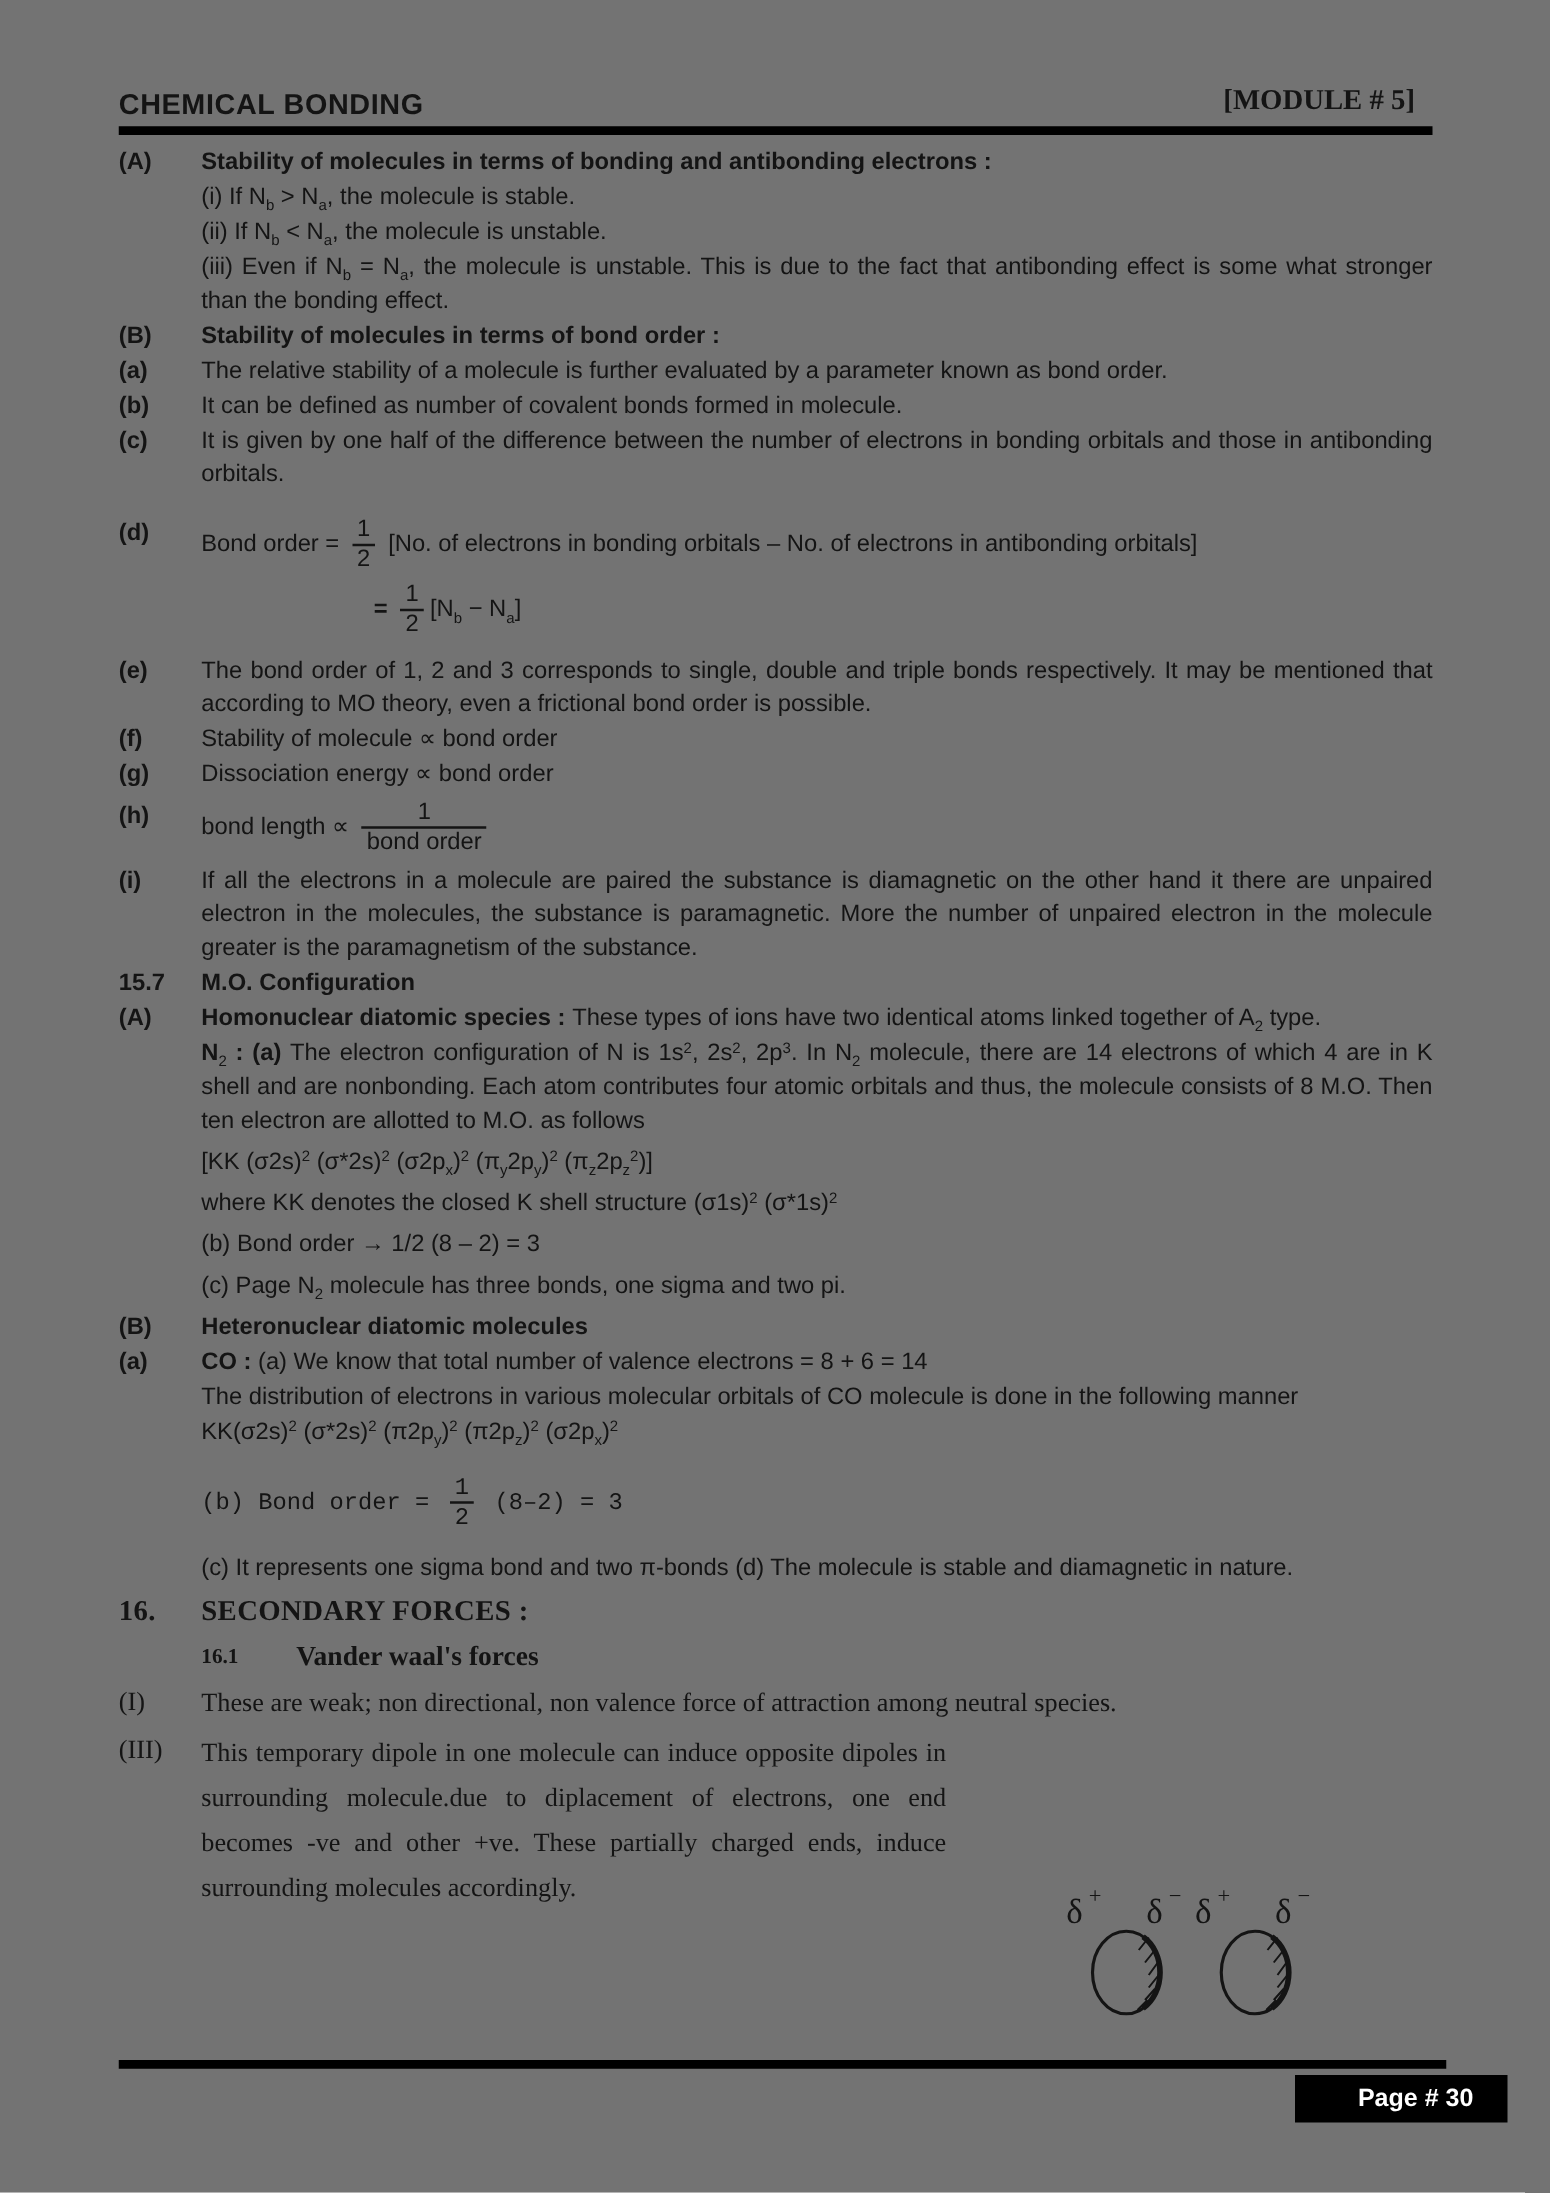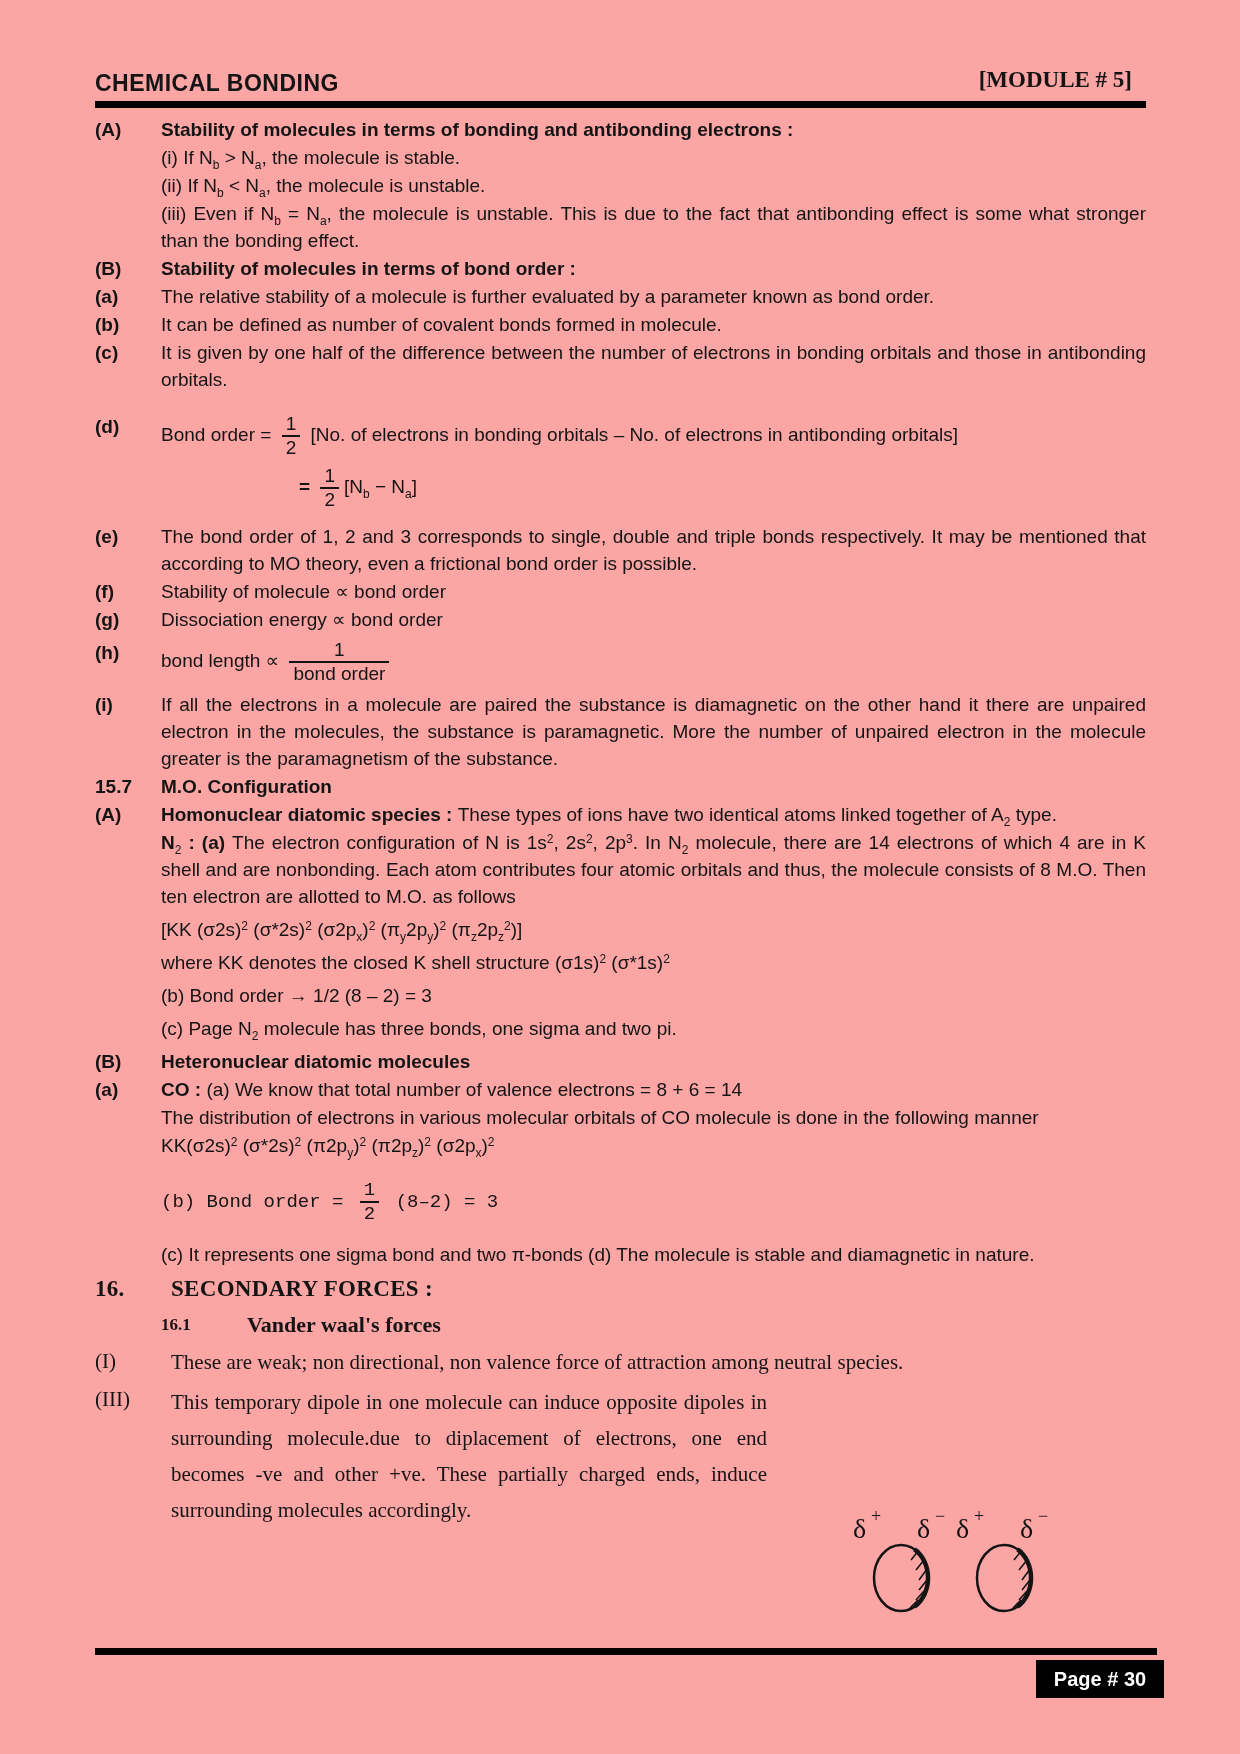--- a/index.html
+++ b/index.html
@@ -1,16 +1,16 @@
 <!DOCTYPE html>
 <html><head>
 <meta charset="utf-8">
 <style>
   html,body{margin:0;padding:0;background:#e8e8e8;}
-  .page{position:relative;width:1240px;height:1754px;background:#fca5a5;margin:0 auto;
+  .page{position:relative;width:1240px;height:1754px;background:#737373;margin:0 auto;
         font-family:"Liberation Sans",sans-serif;color:#141414;overflow:hidden;}
   
   .hdr-title{position:absolute;left:95px;top:70px;font-size:23px;font-weight:bold;letter-spacing:.5px;}
   .hdr-module{position:absolute;right:108px;top:67px;font-family:"Liberation Serif",serif;font-size:23px;font-weight:bold;}
   .hdr-rule{position:absolute;left:95px;top:101px;width:1051px;height:7px;background:#000;}
   
   .content{position:absolute;left:95px;top:116px;width:1051px;}
   .row{display:flex;margin:0 0 1px 0;}
   .lbl{flex:0 0 66px;font-weight:bold;font-size:19px;line-height:27px;white-space:nowrap;}
   .txt{flex:1;font-size:19px;line-height:27px;}
@@ -18,42 +18,42 @@
   sub{font-size:12px;line-height:0;vertical-align:-5px;}
   sup{font-size:12px;line-height:0;vertical-align:6px;}
   b{font-weight:bold;}
   .frac{display:inline-flex;flex-direction:column;vertical-align:middle;text-align:center;margin:0 5px;}
   .frac .fn{display:block;border-bottom:2px solid #141414;padding:0 4px;line-height:22px;}
   .frac .fd{display:block;padding:0 4px;line-height:22px;}
   .indent-f .txt{margin-left:138px;flex:none;}
   .mt-sm{margin-top:6px;} .mt-lg{margin-top:20px;}
   .mb-sm{margin-bottom:6px;} .mb-md{margin-bottom:12px;} .mb-lg{margin-bottom:16px;font-family:Liberation Mono, monospace;}
   
-  .serif{font-family:"Liberation Serif",serif;gap:10px;}
+  .serif{font-family:"Liberation Serif",serif;}
   .serif .lbl{font-weight:normal;font-size:21px;line-height:30px;font-family:"Liberation Serif",serif;}
   .serif .txt{font-size:21px;line-height:30px;}
   .h1 .lbl,.h1 .txt{font-weight:bold;font-size:23px;letter-spacing:.3px;}
   .h1{margin-bottom:6px;}
   .h2{margin-bottom:6px;}
   .h2 .lbl{margin-left:66px;flex-basis:76px;font-weight:bold;font-size:17px;}
   .h2 .txt{font-weight:bold;font-size:22px;}
   .sp .txt{line-height:36px;}
   .tight .txt{line-height:32px;}
   .narrow .txt{max-width:596px;text-align:justify;}
   
   .figure{position:absolute;left:845px;top:1500px;}
   .fg-d{font-family:"Liberation Serif",serif;font-size:28px;fill:#141414;}
   .fg-s{font-family:"Liberation Serif",serif;font-size:18px;fill:#141414;}
   .fg-e{fill:none;stroke:#141414;stroke-width:2.5px;}
   .fg-arc{fill:none;stroke:#141414;stroke-width:4.5px;}
   .fg-h{fill:none;stroke:#141414;stroke-width:1.6px;}
   
   .rule-bottom{position:absolute;left:95px;top:1648px;width:1062px;height:7px;background:#000;}
-  .pagebox{position:absolute;left:1036px;top:1660px;width:128px;height:38px;background:#000;color:#fff;
-           display:flex;align-items:center;justify-content:center;font-size:20px;font-weight:bold;}
+  .pagebox{position:absolute;left:1036px;top:1660px;width:147px;height:38px;background:#000;color:#fff;
+           display:flex;align-items:center;justify-content:center;font-size:20px;font-weight:bold;padding-left:23px;}
 </style>
 </head>
 <body>
 
 <div class="page">
 
   <div class="hdr-title">CHEMICAL BONDING</div>
   <div class="hdr-module">[MODULE # 5]</div>
   <div class="hdr-rule"></div>
 

